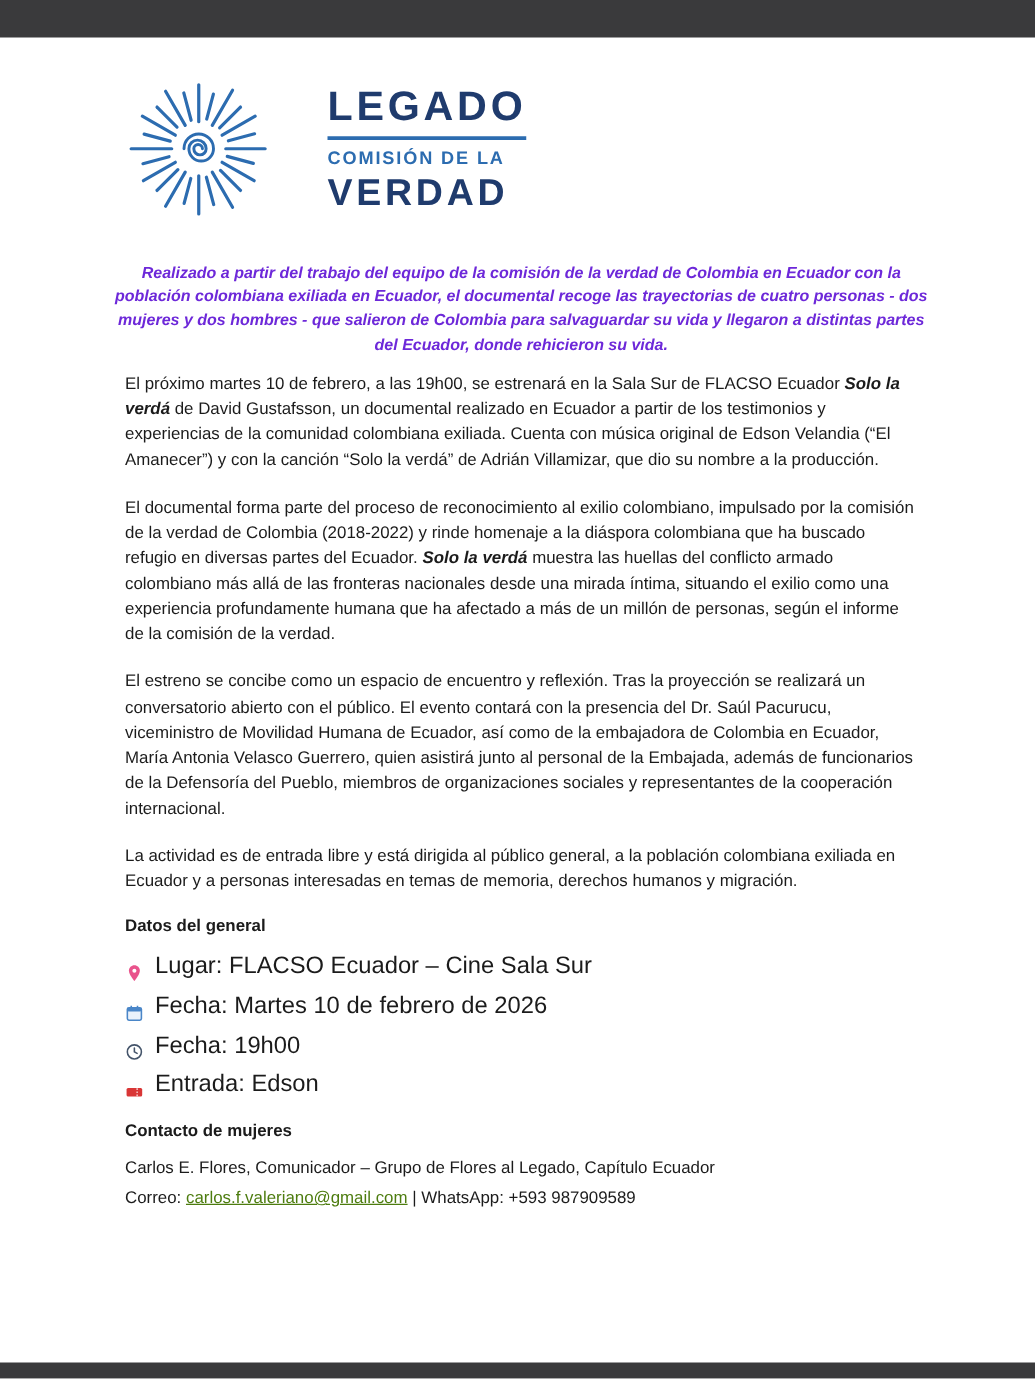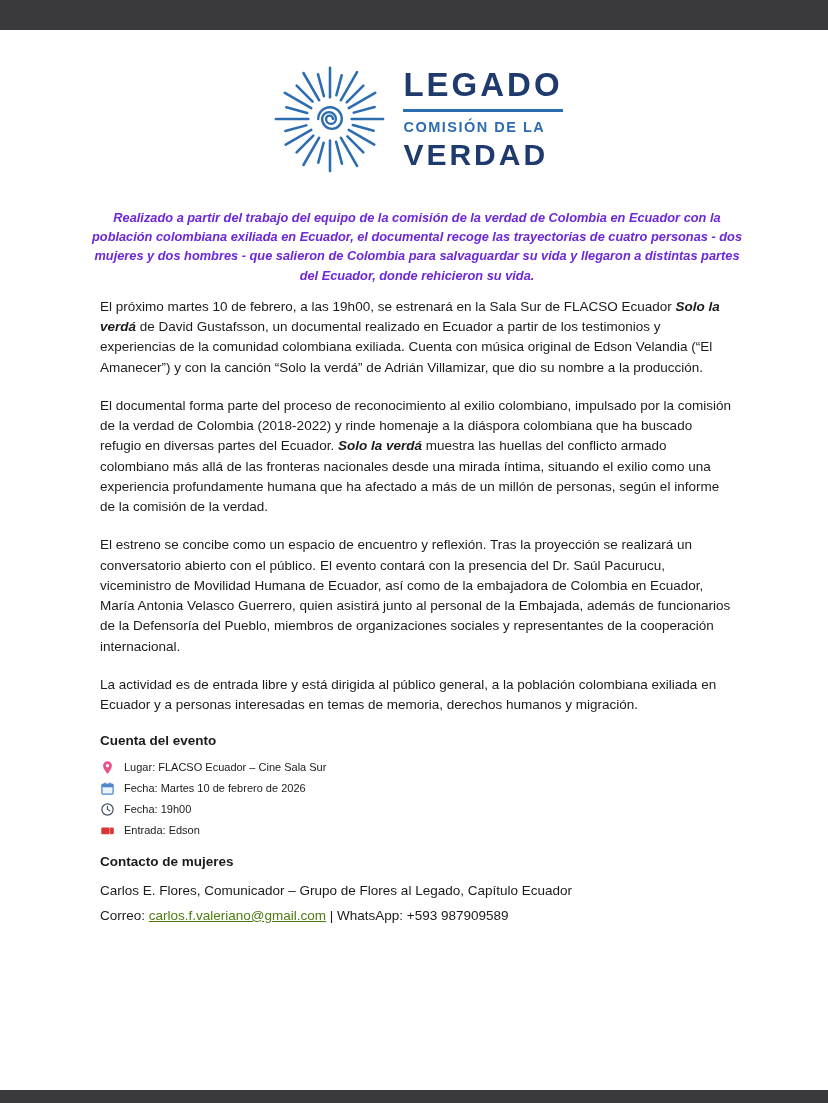--- a/index.html
+++ b/index.html
@@ -18,21 +18,21 @@
 
   .page {
     position: absolute;
     top: 30px; bottom: 13px; left: 0; right: 0;
     background: #ffffff;
     padding: 26px 94px 0 100px;
     box-sizing: border-box;
   }
 
   
-  .logo-block { display: flex; justify-content: center; align-items: center; gap: 14px; margin: 0 0 26px 0; }
+  .logo-block { display: flex; justify-content: flex-start; align-items: center; gap: 44px; margin: 0 0 26px 0; }
   .logo-mark svg { width: 118px; height: 126px; display: block; }
   .logo-text { display: flex; flex-direction: column; }
   .brand-line1 { font-size: 33px; font-weight: bold; color: #1f3b6d; letter-spacing: 3px; }
   .brand-rule  { height: 3px; background: #2c6cb0; margin: 5px 0 7px 0; }
   .brand-line2 { font-size: 14.5px; font-weight: bold; color: #2c6cb0; letter-spacing: 1.5px; }
   .brand-line3 { font-size: 30px; font-weight: bold; color: #1f3b6d; letter-spacing: 3px; margin-top: 3px; }
 
   
   .title {
     font-size: 17.5px; font-weight: bold; color: #111;
@@ -47,21 +47,21 @@
   }
 
   
   .dateline { font-size: 13.5px; margin: 0 0 14px 0; }
   .body-p { font-size: 13.5px; line-height: 1.5; margin: 0 0 18px 0; }
   .film { font-style: italic; font-weight: bold; }
 
   .section-heading { font-size: 13.5px; font-weight: bold; margin: 2px 0 12px 0; }
 
   .event-list { list-style: none; margin: 0 0 16px 0; padding: 0; }
-  .event-item { display: flex; align-items: flex-start; gap: 9px; font-size: 11px; line-height: 1.35; margin-bottom: 6px; }
+  .event-item { display: flex; align-items: flex-end; gap: 9px; font-size: 19px; line-height: 1.35; margin-bottom: 6px; }
   .event-item .icon { width: 15px; height: 15px; flex: 0 0 15px; display: inline-flex; }
   .event-item .icon svg { width: 15px; height: 15px; }
 
   .press-line { font-size: 13.5px; line-height: 1.5; margin: 0 0 4px 0; }
   a.email { color: #4d7c0f; text-decoration: underline; cursor: pointer; }
 </style>
 </head>
 <body>
 
 <div class="screen">
@@ -114,21 +114,21 @@
 
 
     <p class="body-p"><span>El próximo martes 10 de febrero, a las 19h00, se estrenará en la Sala Sur de FLACSO Ecuador </span><span class="film">Solo la verdá</span><span> de David Gustafsson, un documental realizado en Ecuador a partir de los testimonios y experiencias de la comunidad colombiana exiliada. Cuenta con música original de Edson Velandia (“El Amanecer”) y con la canción “Solo la verdá” de Adrián Villamizar, que dio su nombre a la producción.</span></p>
 
     <p class="body-p"><span>El documental forma parte del proceso de reconocimiento al exilio colombiano, impulsado por la comisión de la verdad de Colombia (2018-2022) y rinde homenaje a la diáspora colombiana que ha buscado refugio en diversas partes del Ecuador. </span><span class="film">Solo la verdá</span><span> muestra las huellas del conflicto armado colombiano más allá de las fronteras nacionales desde una mirada íntima, situando el exilio como una experiencia profundamente humana que ha afectado a más de un millón de personas, según el informe de la comisión de la verdad.</span></p>
 
     <p class="body-p">El estreno se concibe como un espacio de encuentro y reflexión. Tras la proyección se realizará un conversatorio abierto con el público. El evento contará con la presencia del Dr. Saúl Pacurucu, viceministro de Movilidad Humana de Ecuador, así como de la embajadora de Colombia en Ecuador, María Antonia Velasco Guerrero, quien asistirá junto al personal de la Embajada, además de funcionarios de la Defensoría del Pueblo, miembros de organizaciones sociales y representantes de la cooperación internacional.</p>
 
     <p class="body-p">La actividad es de entrada libre y está dirigida al público general, a la población colombiana exiliada en Ecuador y a personas interesadas en temas de memoria, derechos humanos y migración.</p>
 
-    <h2 class="section-heading">Cuenta del evento</h2>
+    <h2 class="section-heading">Datos del general</h2>
 
     <ul class="event-list">
       <li class="event-item">
         <span class="icon">
           <svg viewBox="0 0 24 24">
               <path d="M12 2 C8.1 2 5 5.1 5 9 c0 5.2 7 13 7 13 s7 -7.8 7 -13 c0 -3.9 -3.1 -7 -7 -7 z" fill="#e9538c"></path>
               <circle cx="12" cy="9" r="2.6" fill="#ffffff"></circle>
             </svg>
         </span>
         <span>Lugar: FLACSO Ecuador – Cine Sala Sur</span>

